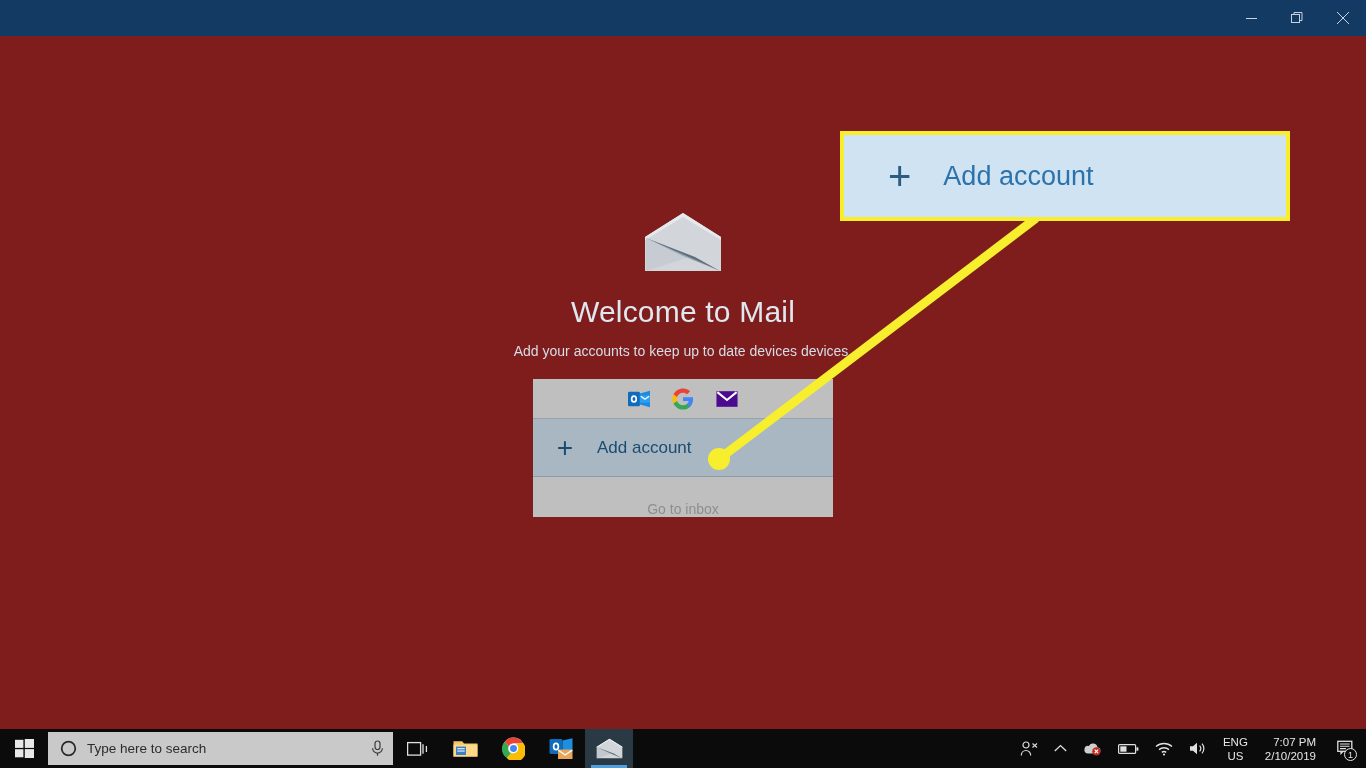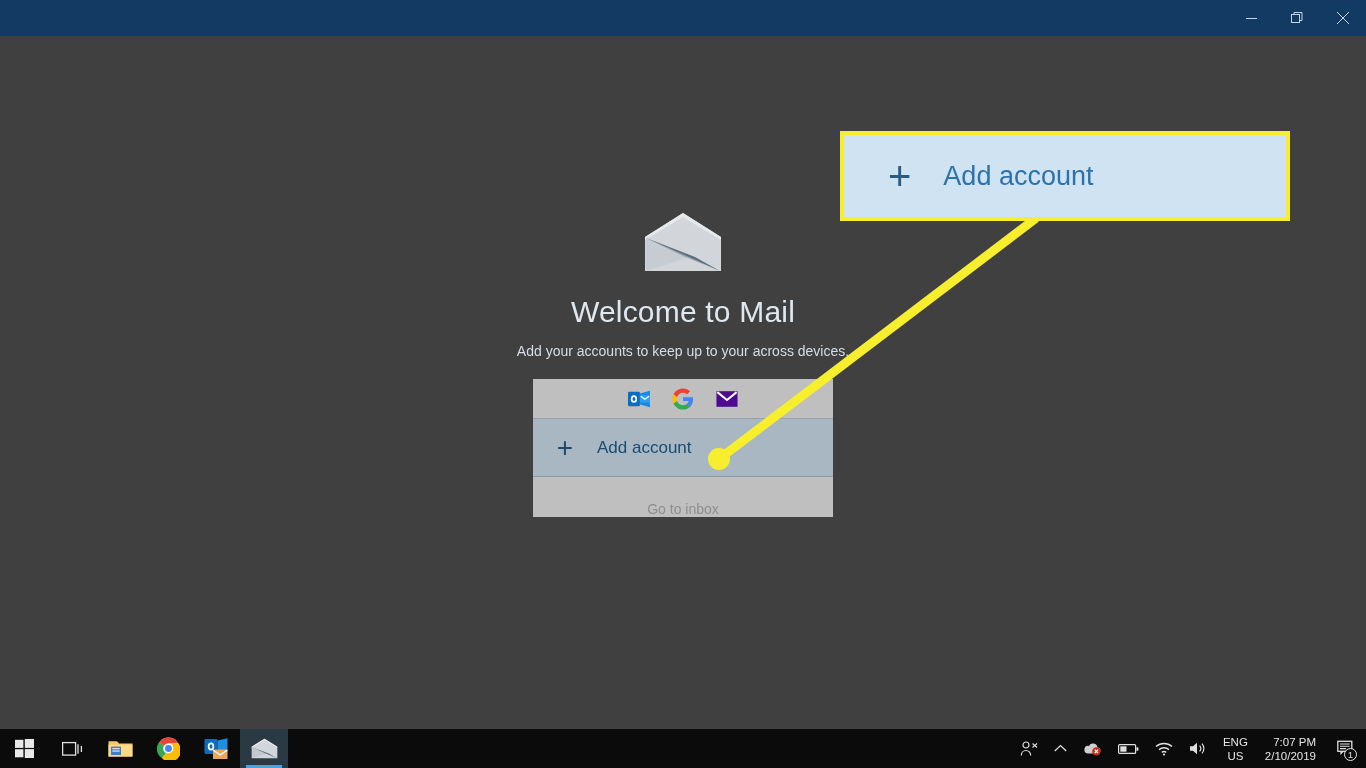--- a/index.html
+++ b/index.html
@@ -46,21 +46,21 @@
     display:flex; justify-content:flex-end; align-items:stretch;
   }
   .winbtn {
     width:46px; height:36px;
     display:flex; align-items:center; justify-content:center;
     color:#c8d4e0;
   }
   .winbtn svg { display:block; }
   #mail-body {
     position:absolute; left:0; top:36px; width:1366px; height:693px;
-    background:#404040;
+    background:#7f1d1d;
     display:flex; flex-direction:column; align-items:center;
     padding-top:175px;
   }
 
   #mail-logo { width:80px; height:62px; margin-bottom:22px; }
   #welcome-title {
     color:#dfe7ef; font-size:30px; font-weight:300; letter-spacing:.2px;
     margin-bottom:14px;
   }
   #welcome-sub {
@@ -184,21 +184,21 @@
 
     <svg id="mail-logo" viewBox="0 0 80 62">
       <path d="M40 2 L78 26 L78 60 L2 60 L2 26 Z" fill="#d2d6da"></path>
       <path d="M2 26 L40 2 L78 26 L78 29 L40 6 L2 29 Z" fill="#e6e9ec"></path>
       <path d="M3 27 L50 45 L3 60 Z" fill="#c6ccd2"></path>
       <path d="M3 27 L77 60 L40 45 Z" fill="#9aa6b0"></path>
       <path d="M3 27 L77 60 L52 46 Z" fill="#5d6e7d"></path>
     </svg>
 
     <div id="welcome-title">Welcome to Mail</div>
-    <div id="welcome-sub">Add your accounts to keep up to your across devices.</div>
+    <div id="welcome-sub">Add your accounts to keep up to date devices devices.</div>
 
     <div id="account-card">
 
       <div id="provider-row">
         <svg class="provider-icon" viewBox="0 0 24 24">
           <rect x="0" y="4" width="13" height="16" rx="1.5" fill="#0f6cbd"></rect>
           <ellipse cx="6.5" cy="12" rx="3.4" ry="4.2" fill="#fff"></ellipse>
           <ellipse cx="6.5" cy="12" rx="1.6" ry="2.3" fill="#0f6cbd"></ellipse>
           <path d="M13 6 L24 3 L24 21 L13 18 Z" fill="#1b8ae0"></path>
           <path d="M13 8 h11 v8 h-11 z" fill="#2b9ff0"></path>
@@ -246,20 +246,31 @@
 
   <div id="start-button">
     <svg width="19" height="19" viewBox="0 0 19 19">
       <rect x="0" y="0.8" width="8.4" height="8.1" fill="#e8e8e8"></rect>
       <rect x="9.8" y="0" width="9.2" height="8.9" fill="#e8e8e8"></rect>
       <rect x="0" y="10.2" width="8.4" height="8.1" fill="#e8e8e8"></rect>
       <rect x="9.8" y="10.1" width="9.2" height="8.9" fill="#e8e8e8"></rect>
     </svg>
   </div>
 
+  <div id="search-box">
+    <svg width="17" height="17" viewBox="0 0 17 17">
+      <circle cx="8.5" cy="8.5" r="6.8" fill="none" stroke="#2c2c2c" stroke-width="1.8"></circle>
+    </svg>
+    <span id="search-placeholder">Type here to search</span>
+    <svg width="15" height="17" viewBox="0 0 15 17">
+      <rect x="5" y="1" width="5" height="8.5" rx="2.5" fill="none" stroke="#3a3a3a" stroke-width="1.2"></rect>
+      <path d="M2.6 8.2a4.9 4.9 0 0 0 9.8 0" fill="none" stroke="#3a3a3a" stroke-width="1.2"></path>
+      <path d="M7.5 13.1v2.6" stroke="#3a3a3a" stroke-width="1.2"></path>
+    </svg>
+  </div>
 
   <div class="tb-icon">
     <svg width="21" height="18" viewBox="0 0 21 18">
       <rect x="0.6" y="2.6" width="13" height="12.5" fill="none" stroke="#e0e0e0" stroke-width="1.3"></rect>
       <path d="M16 4.2v9.6M19.4 6v6" stroke="#e0e0e0" stroke-width="1.3"></path>
     </svg>
   </div>
 
   <div class="tb-icon">
     <svg width="25" height="21" viewBox="0 0 25 21">

